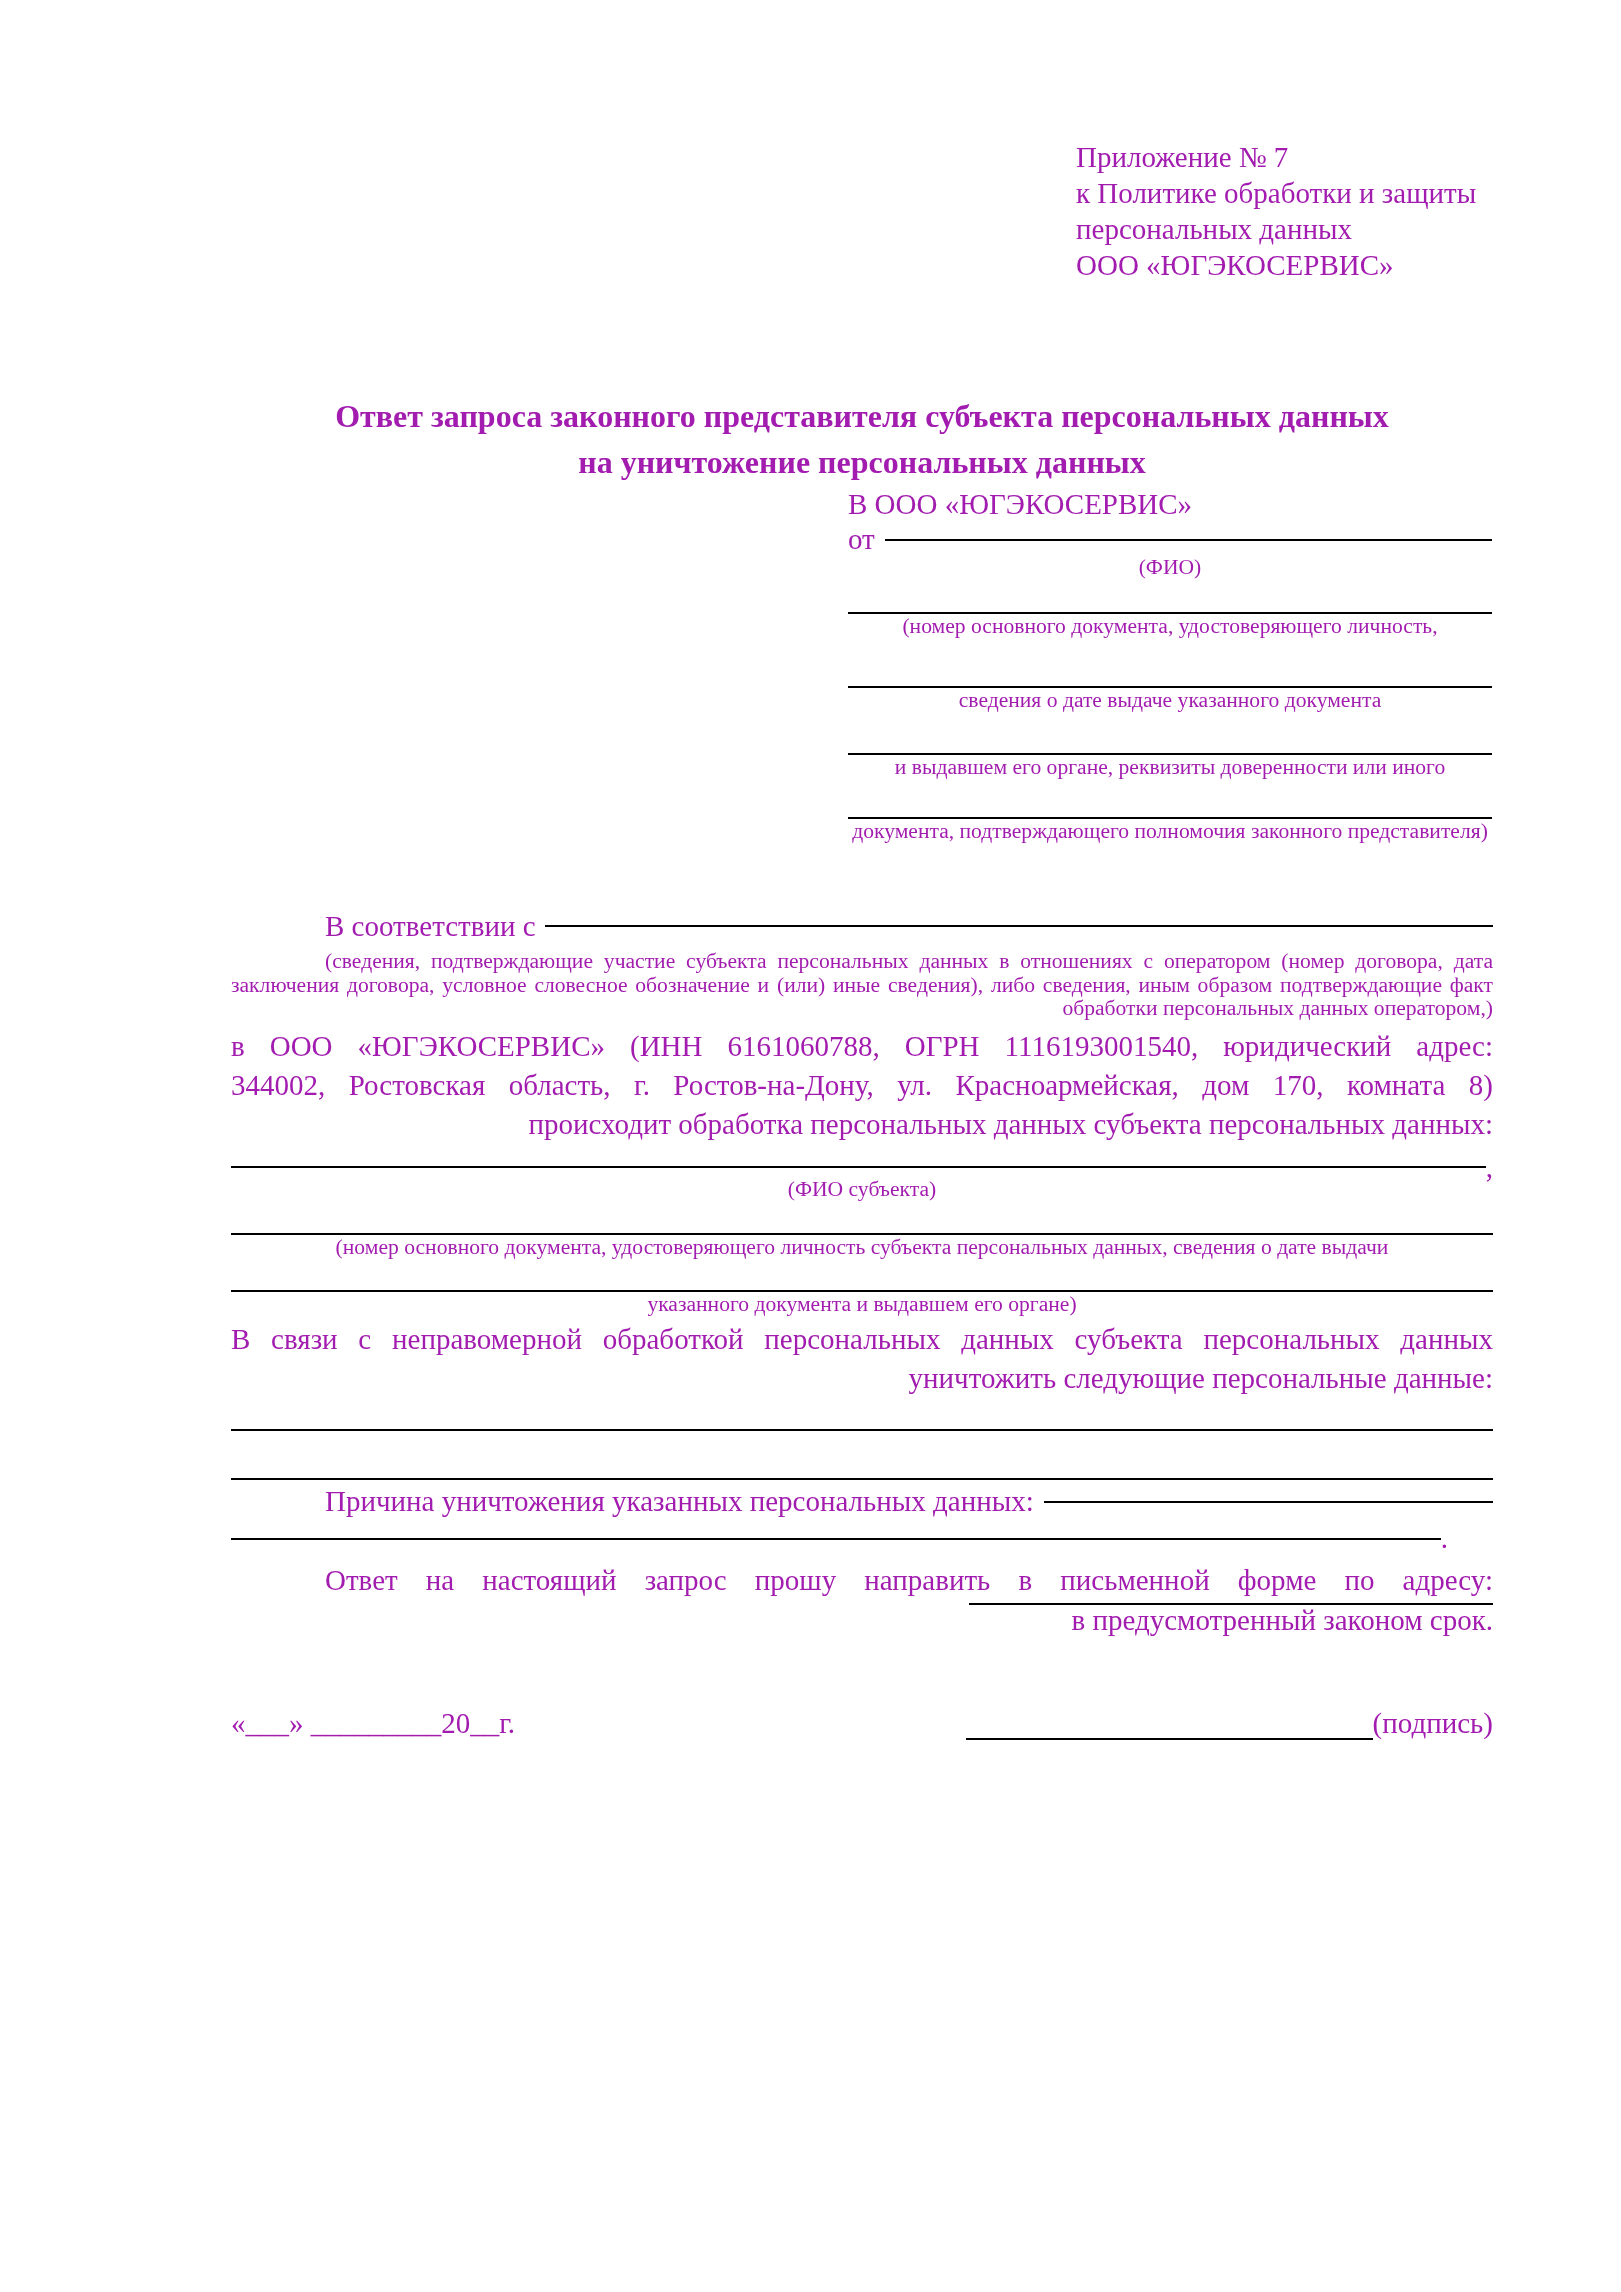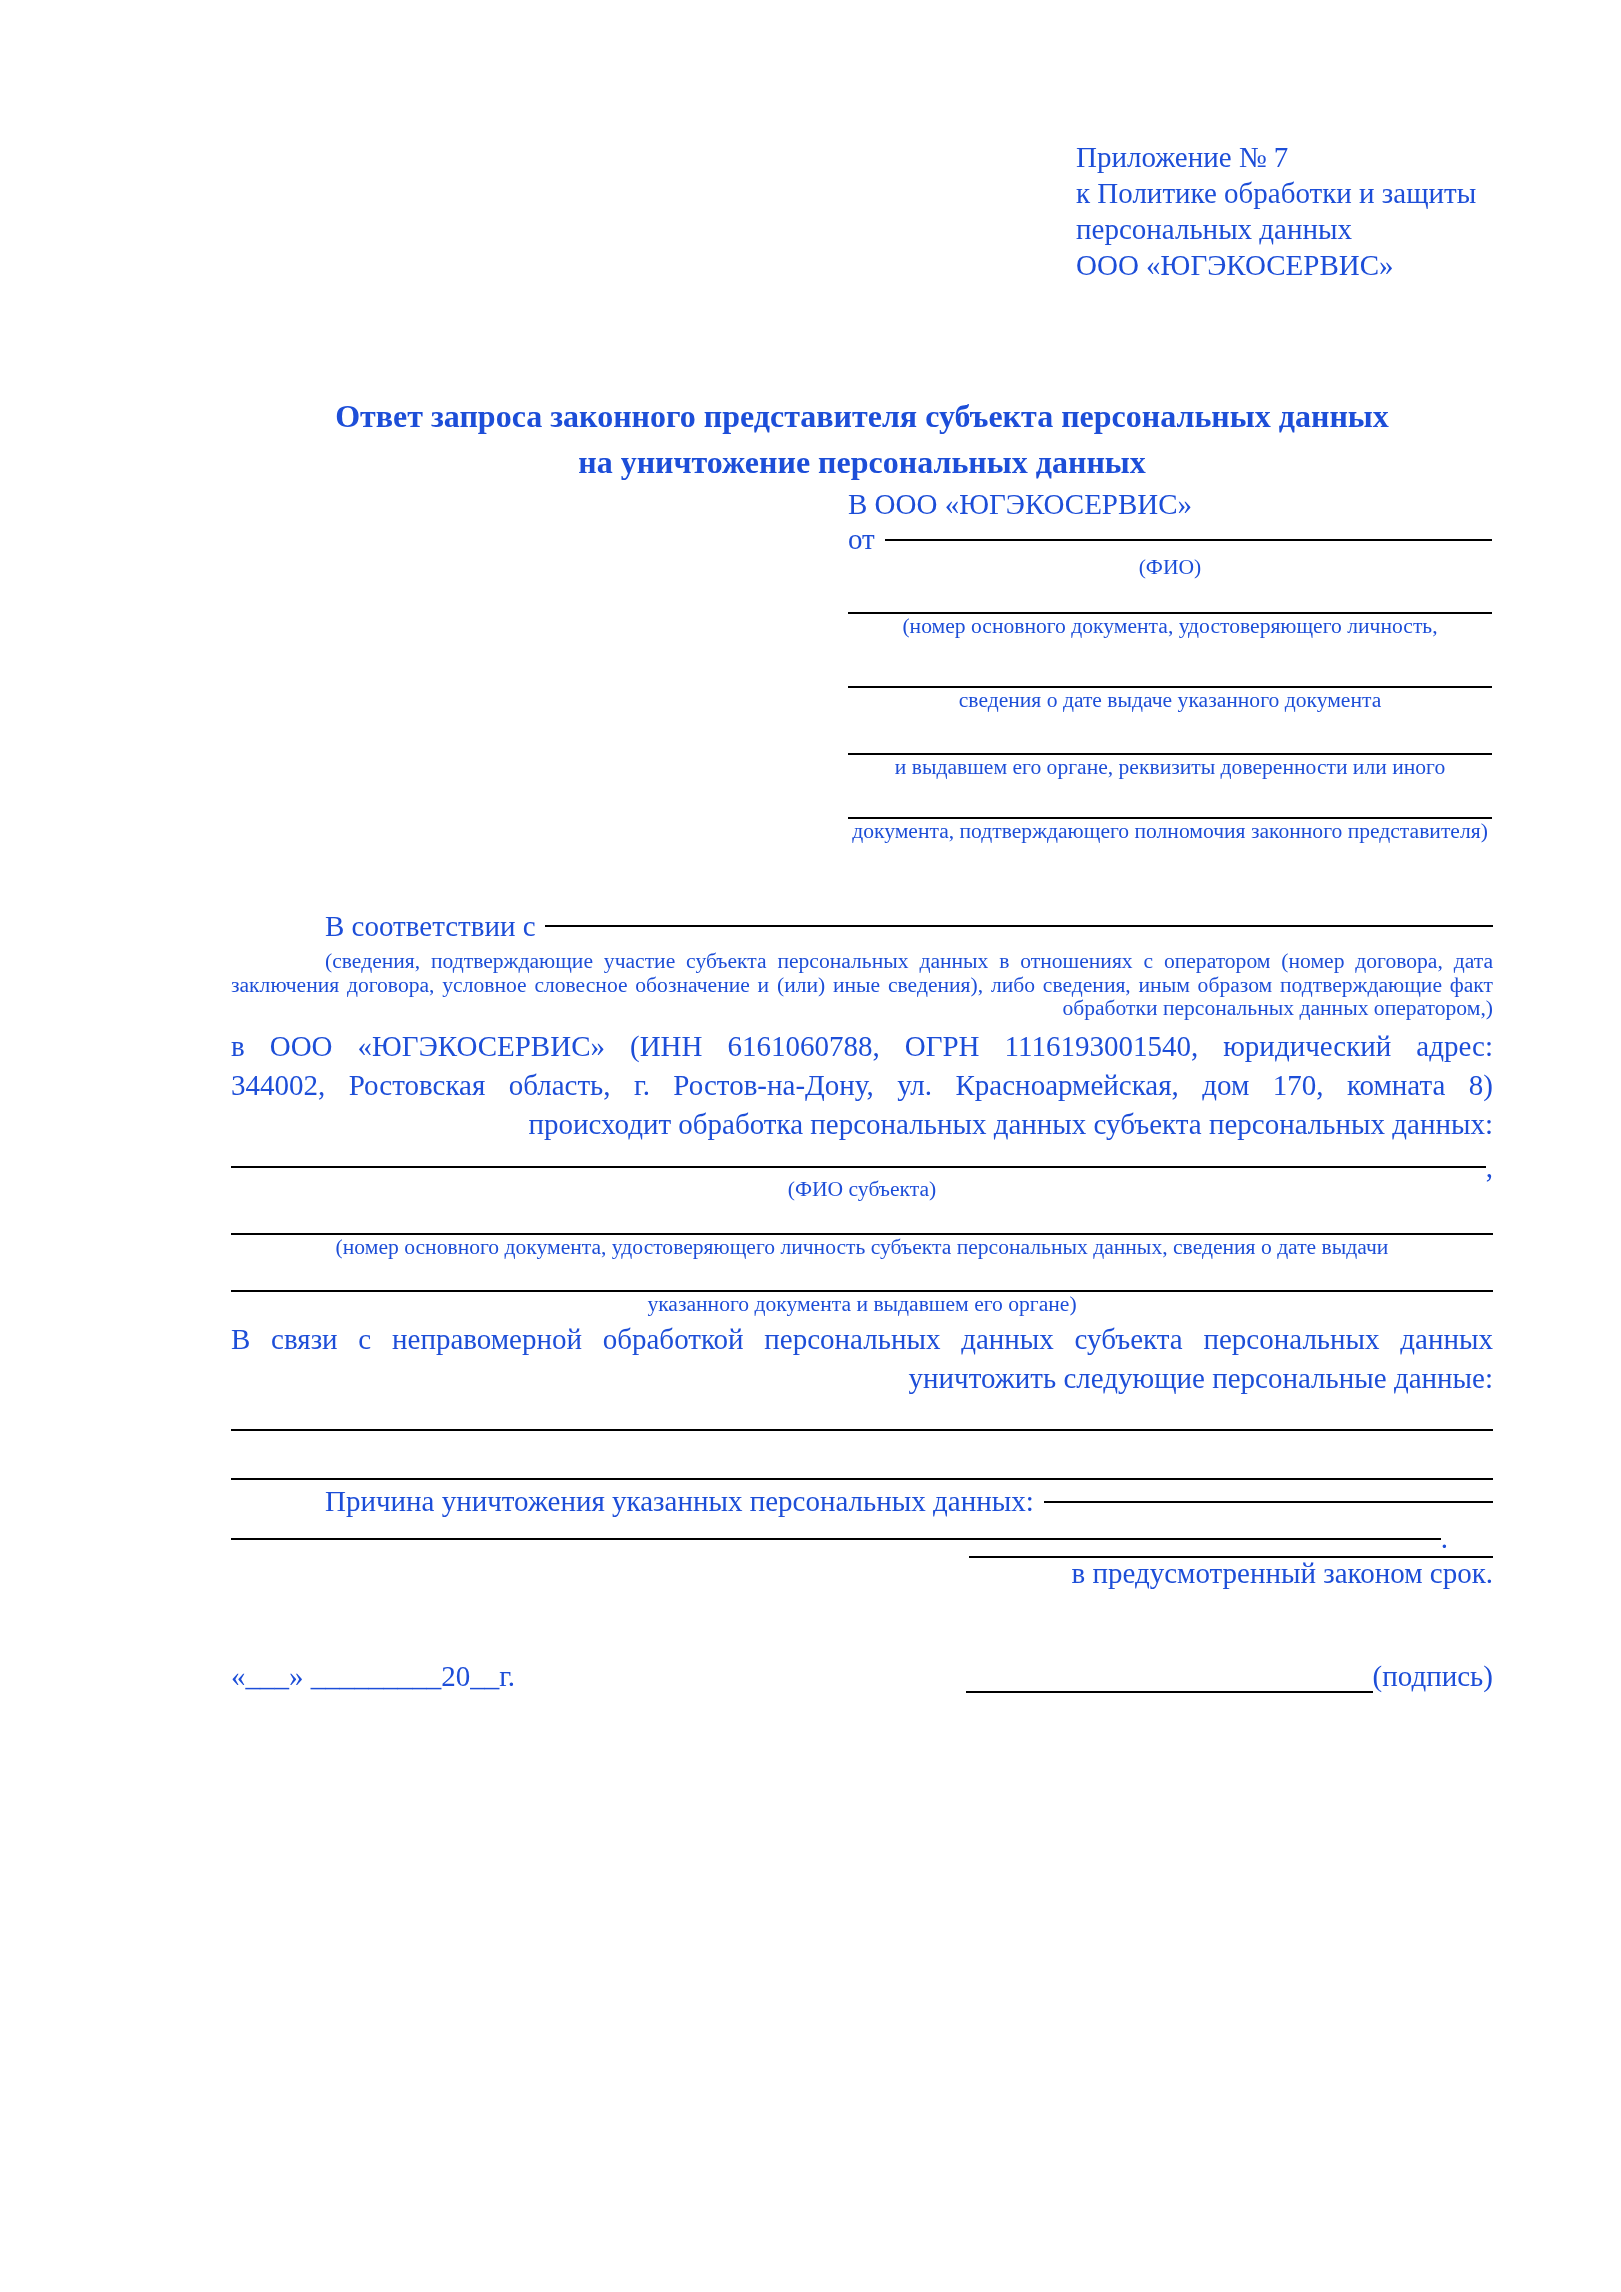--- a/index.html
+++ b/index.html
@@ -1,21 +1,21 @@
 <!DOCTYPE html>
 <html lang="ru"><head>
 <meta charset="utf-8">
 <style>
   html,body { margin:0; padding:0; background:#e8e8e8; }
   .page {
     position:relative;
     width:1621px; height:2293px;
     margin:0 auto;
     background:#ffffff;
-    color:#1d4ed8;
+    color:#a21caf;
     font-family:"Liberation Serif","DejaVu Serif",serif;
     font-size:29px;
     overflow:hidden;
   }
   .content { position:absolute; left:231px; right:128px; top:0; }
 
   
   .appendix { padding-top:139px; margin-left:845px; line-height:36px; white-space:nowrap; }
 
   
@@ -151,20 +151,21 @@
       <span class="label">Причина уничтожения указанных персональных данных:</span>
       <span class="fill"></span>
     </div>
 
     <div class="field-row dot-row">
       <span class="fill"></span>
       <span class="suffix">.</span>
       <span class="spacer"></span>
     </div>
 
+    <div class="response-line1 jline">Ответ на настоящий запрос прошу направить в письменной форме по адресу:</div>
     <div class="response-line2">
       <span class="addr-blank"></span>
       <span class="resp-tail">в предусмотренный законом срок.</span>
     </div>
 
     <div class="sign-row">
       <div class="date-left">«___» _________20__г.</div>
       <div class="sign-right">
         <span class="sig-line"></span>
         <span class="sig-cap">(подпись)</span>

